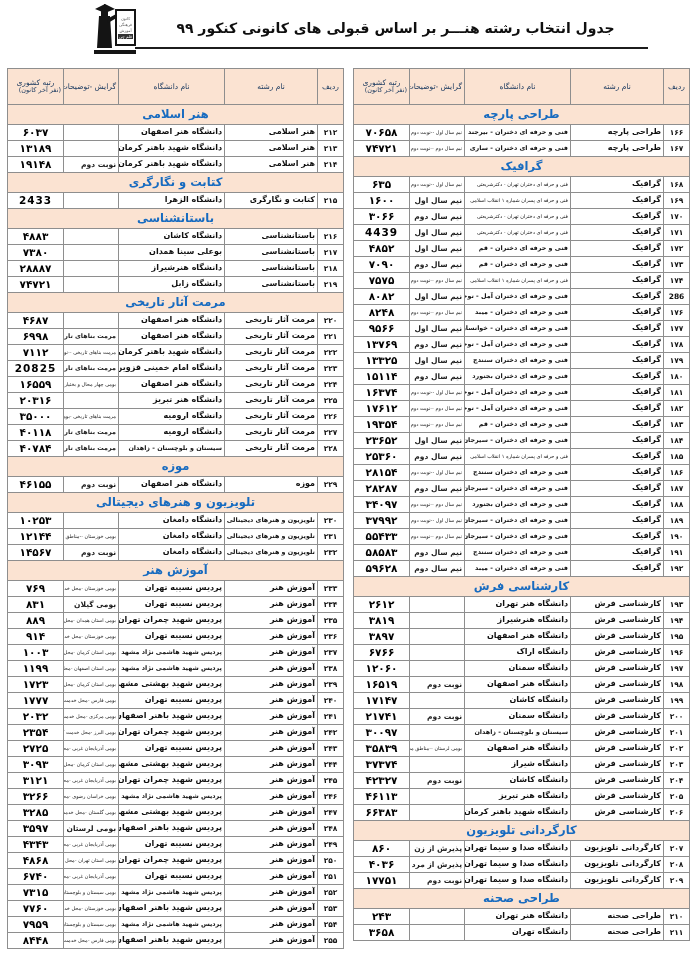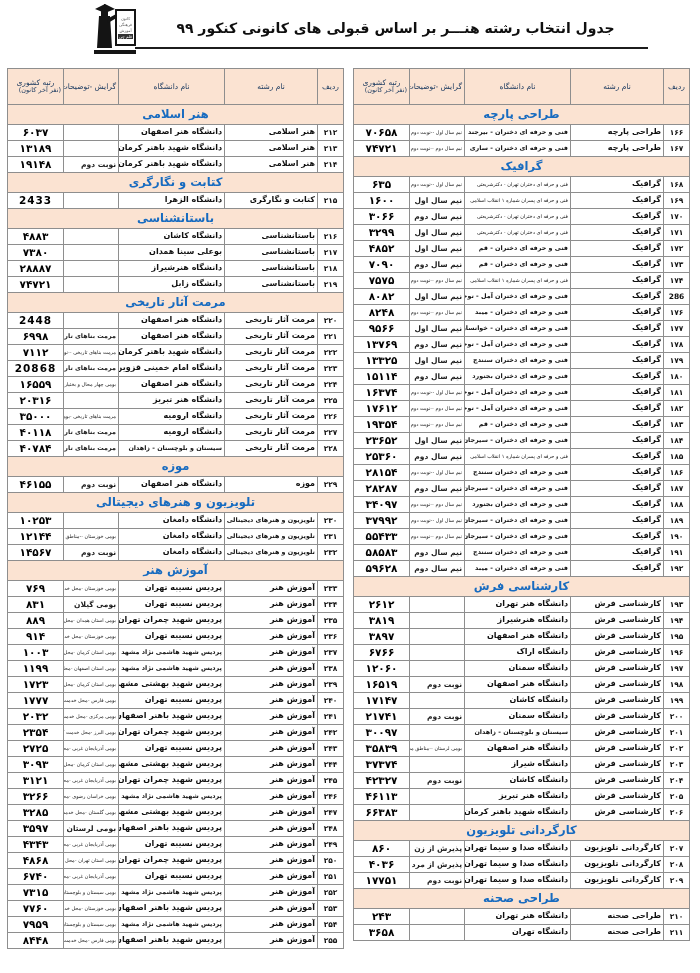--- a/index.html
+++ b/index.html
@@ -138,21 +138,21 @@
           <td class="c-major">گرافیک</td>
           <td class="c-univ xs">فنی و حرفه ای دختران تهران - دکترشریعتی</td>
           <td class="c-track">نیم سال دوم</td>
           <td class="c-rank">۳۰۶۶</td>
         </tr>
         <tr class="data-row">
           <td class="c-no">۱۷۱</td>
           <td class="c-major">گرافیک</td>
           <td class="c-univ xs">فنی و حرفه ای دختران تهران - دکترشریعتی</td>
           <td class="c-track">نیم سال اول</td>
-          <td class="c-rank">۳۲۹۹</td>
+          <td class="c-rank">4439</td>
         </tr>
         <tr class="data-row">
           <td class="c-no">۱۷۲</td>
           <td class="c-major">گرافیک</td>
           <td class="c-univ sm">فنی و حرفه ای دختران - قم</td>
           <td class="c-track">نیم سال اول</td>
           <td class="c-rank">۴۸۵۲</td>
         </tr>
         <tr class="data-row">
           <td class="c-no">۱۷۳</td>
@@ -527,42 +527,42 @@
           <td class="c-rank">۷۴۷۲۱</td>
         </tr>
         <tr class="section-row">
           <td colspan="5">مرمت آثار تاریخی</td>
         </tr>
         <tr class="data-row">
           <td class="c-no">۲۲۰</td>
           <td class="c-major">مرمت آثار تاریخی</td>
           <td class="c-univ">دانشگاه هنر اصفهان</td>
           <td class="c-track"></td>
-          <td class="c-rank">2448</td>
+          <td class="c-rank">۴۶۸۷</td>
         </tr>
         <tr class="data-row">
           <td class="c-no">۲۲۱</td>
           <td class="c-major">مرمت آثار تاریخی</td>
           <td class="c-univ">دانشگاه هنر اصفهان</td>
           <td class="c-track sm">مرمت بناهای تاریخی</td>
           <td class="c-rank">۶۹۹۸</td>
         </tr>
         <tr class="data-row">
           <td class="c-no">۲۲۲</td>
           <td class="c-major">مرمت آثار تاریخی</td>
           <td class="c-univ">دانشگاه شهید باهنر کرمان</td>
           <td class="c-track xs">مرمت بناهای تاریخی --نوبت دوم</td>
           <td class="c-rank">۷۱۱۲</td>
         </tr>
         <tr class="data-row">
           <td class="c-no">۲۲۳</td>
           <td class="c-major">مرمت آثار تاریخی</td>
           <td class="c-univ">دانشگاه امام خمینی قزوین</td>
           <td class="c-track sm">مرمت بناهای تاریخی</td>
-          <td class="c-rank">20868</td>
+          <td class="c-rank">20825</td>
         </tr>
         <tr class="data-row">
           <td class="c-no">۲۲۴</td>
           <td class="c-major">مرمت آثار تاریخی</td>
           <td class="c-univ">دانشگاه هنر اصفهان</td>
           <td class="c-track xs">بومی چهار محال و بختیاری --مناطق محروم</td>
           <td class="c-rank">۱۶۵۵۹</td>
         </tr>
         <tr class="data-row">
           <td class="c-no">۲۲۵</td>

